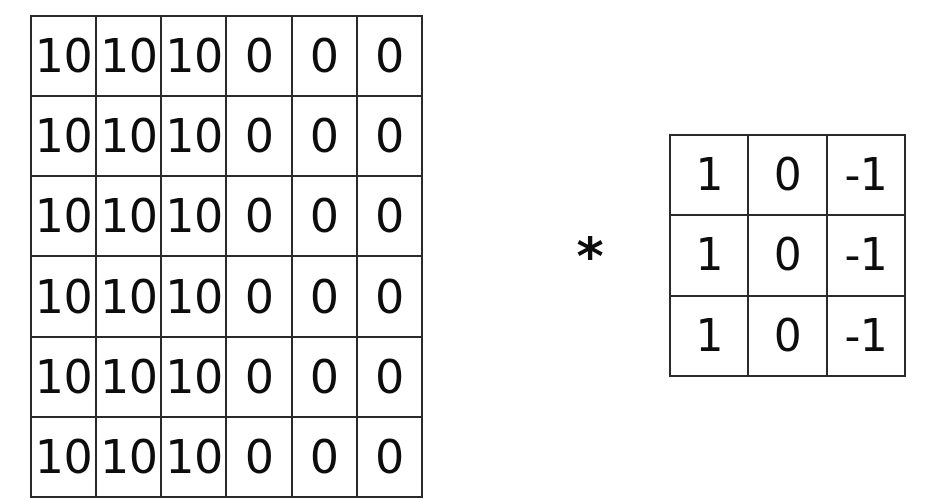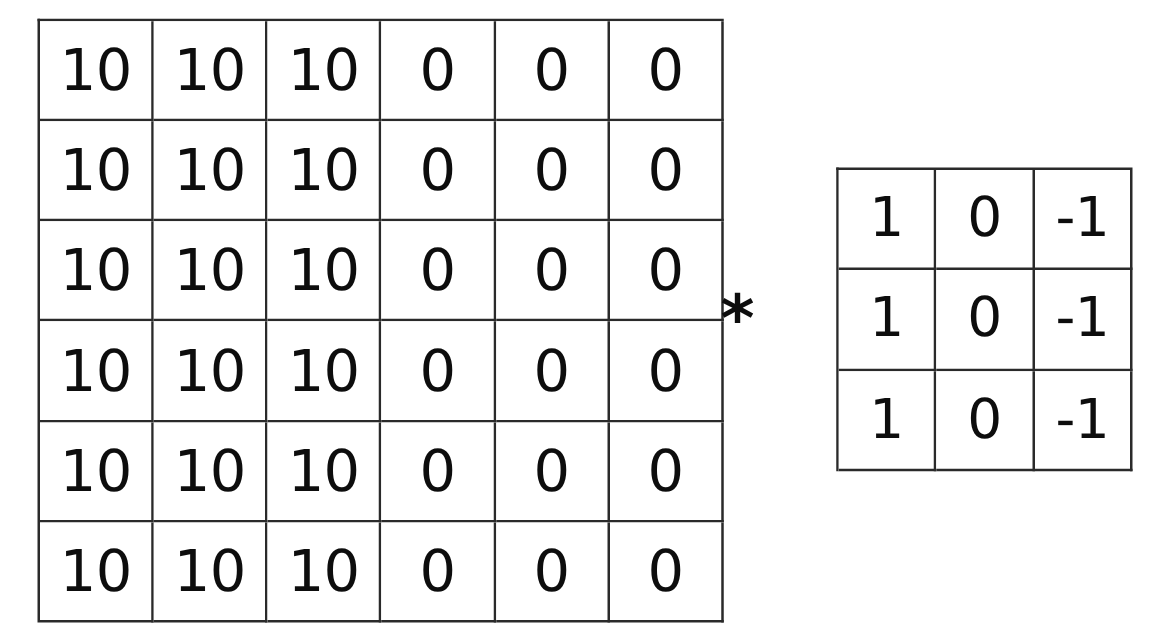--- a/index.html
+++ b/index.html
@@ -36,21 +36,21 @@
     background: #ffffff;
     color: #0d0d0d;
     line-height: 1;
     user-select: none;
   }
 
   
   #input-matrix {
     left: 30px;
     top: 15px;
-    width: 549px;
+    width: 393px;
     height: 483px;
     grid-template-columns: repeat(6, 1fr);
     grid-template-rows: repeat(6, 1fr);
   }
   #input-matrix .cell {
     font-size: 46px;
     letter-spacing: -0.5px;
   }
 
   

